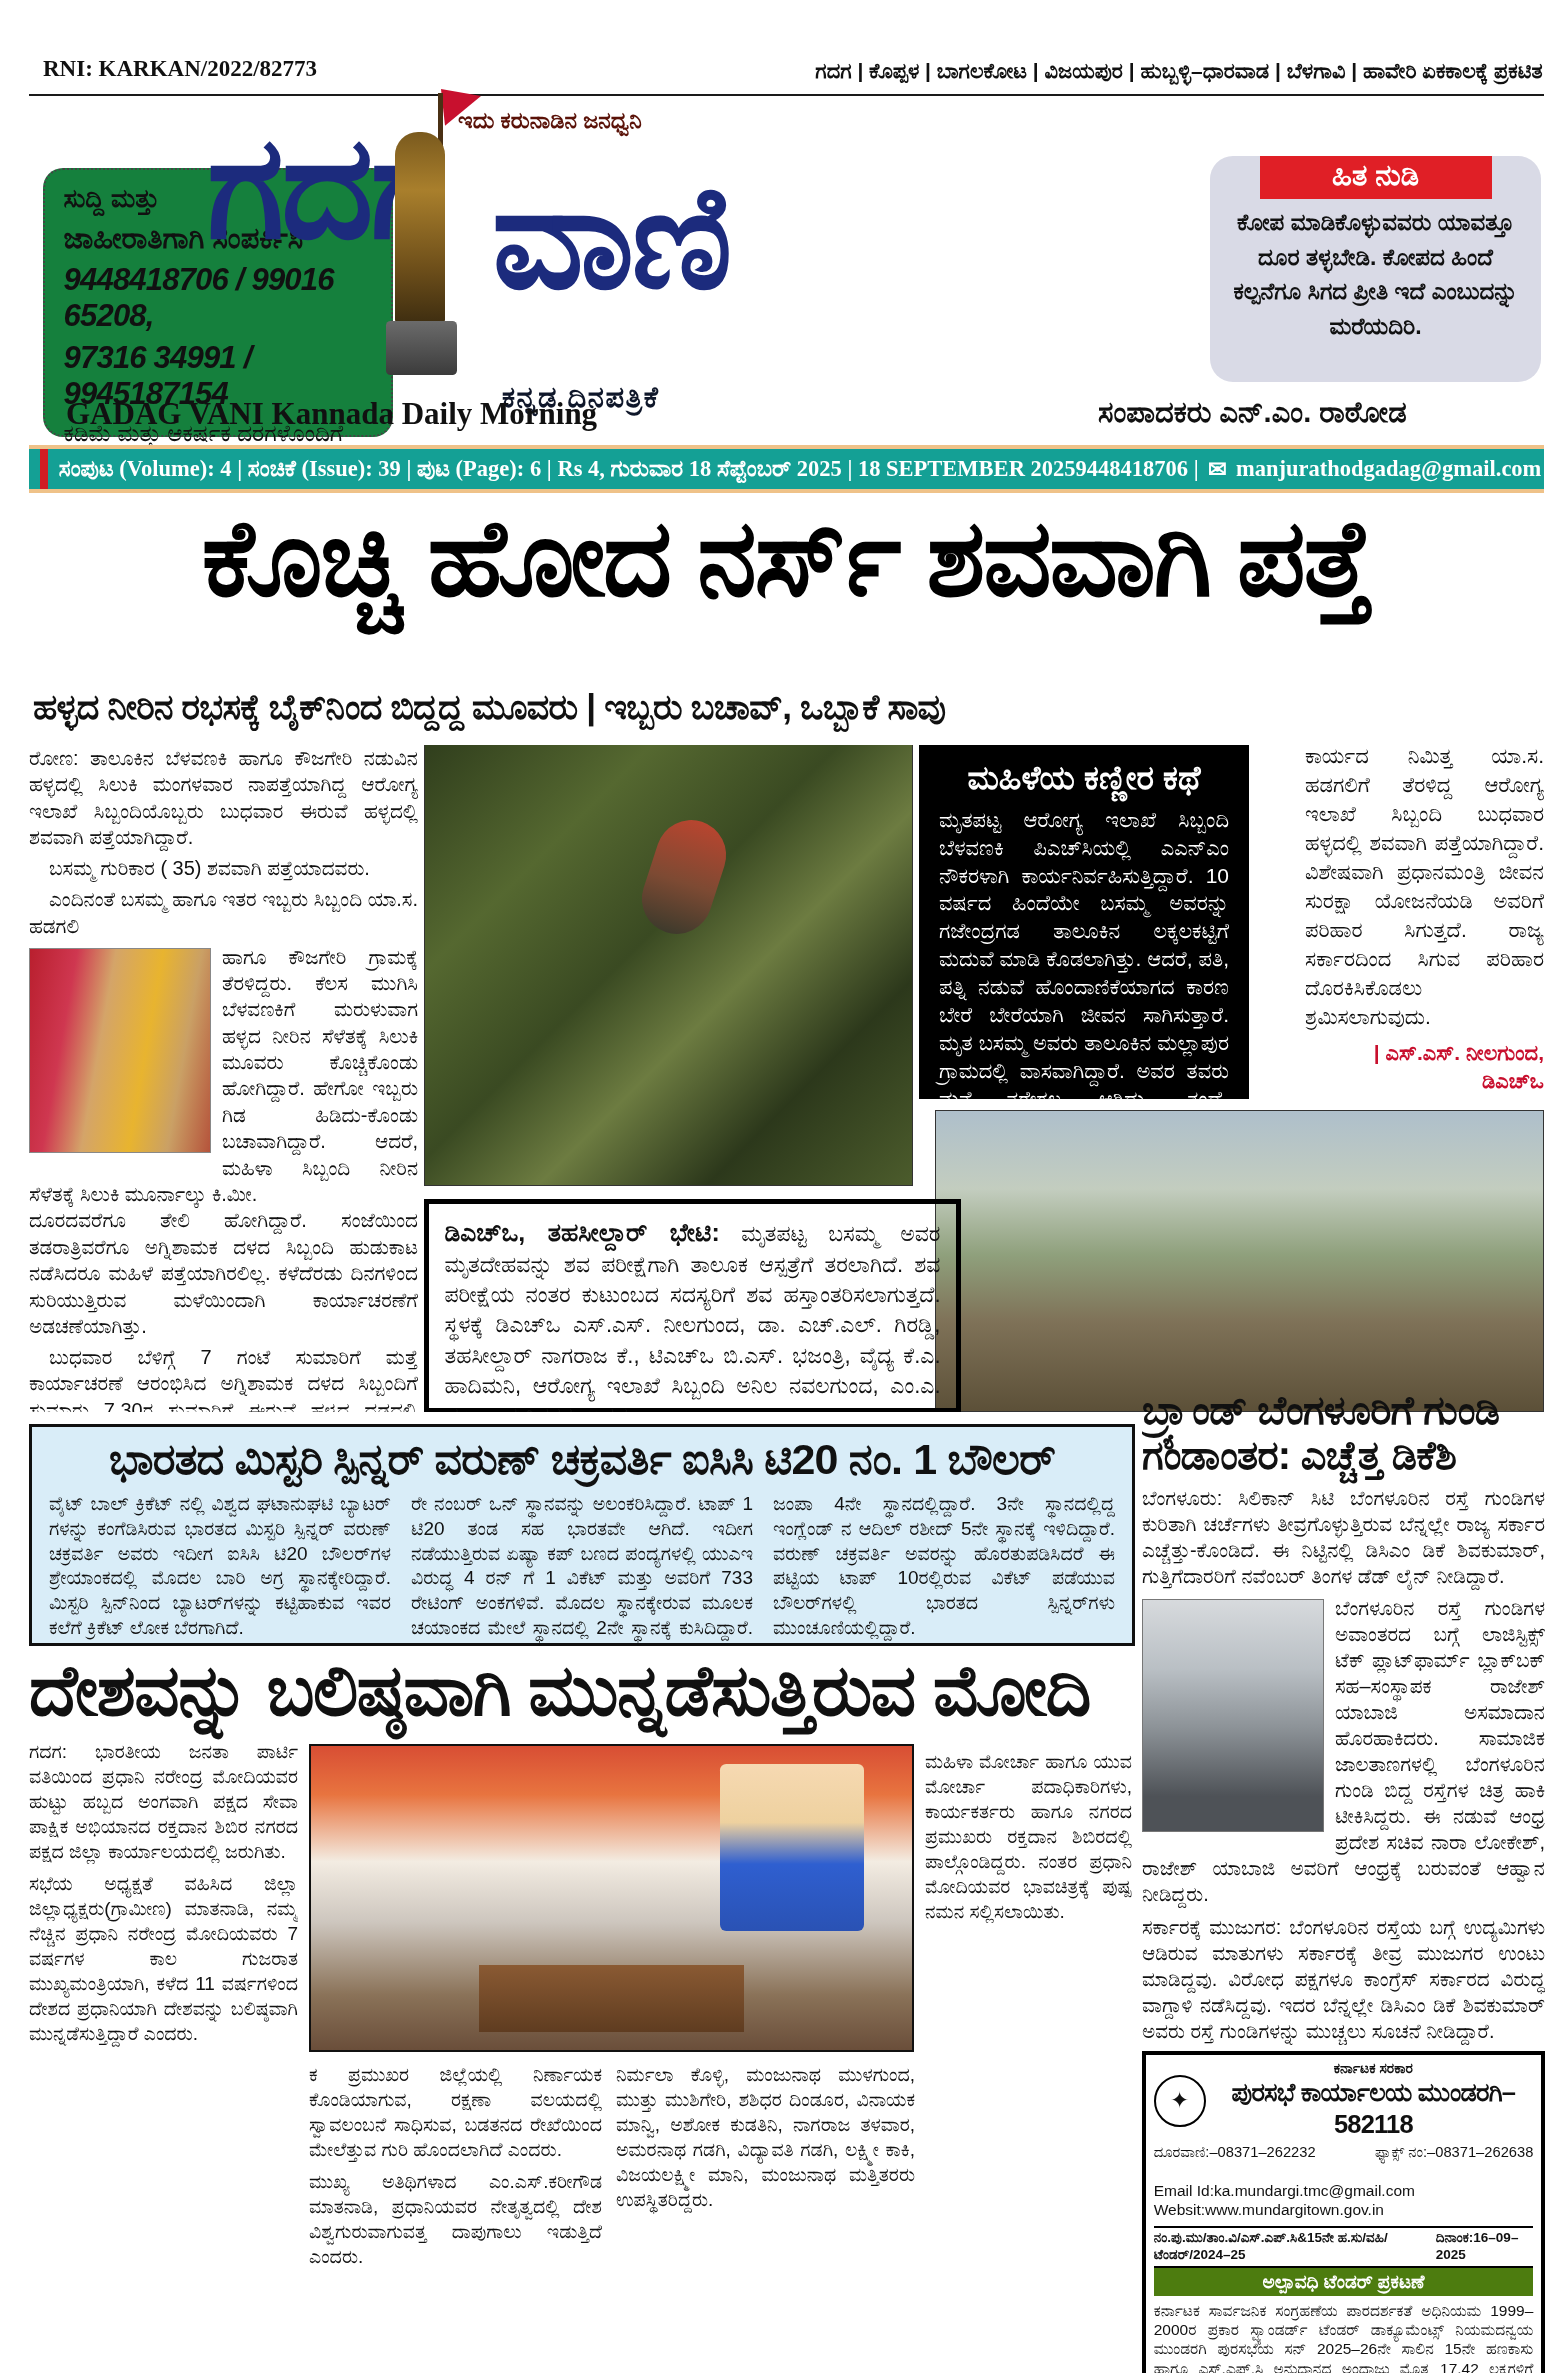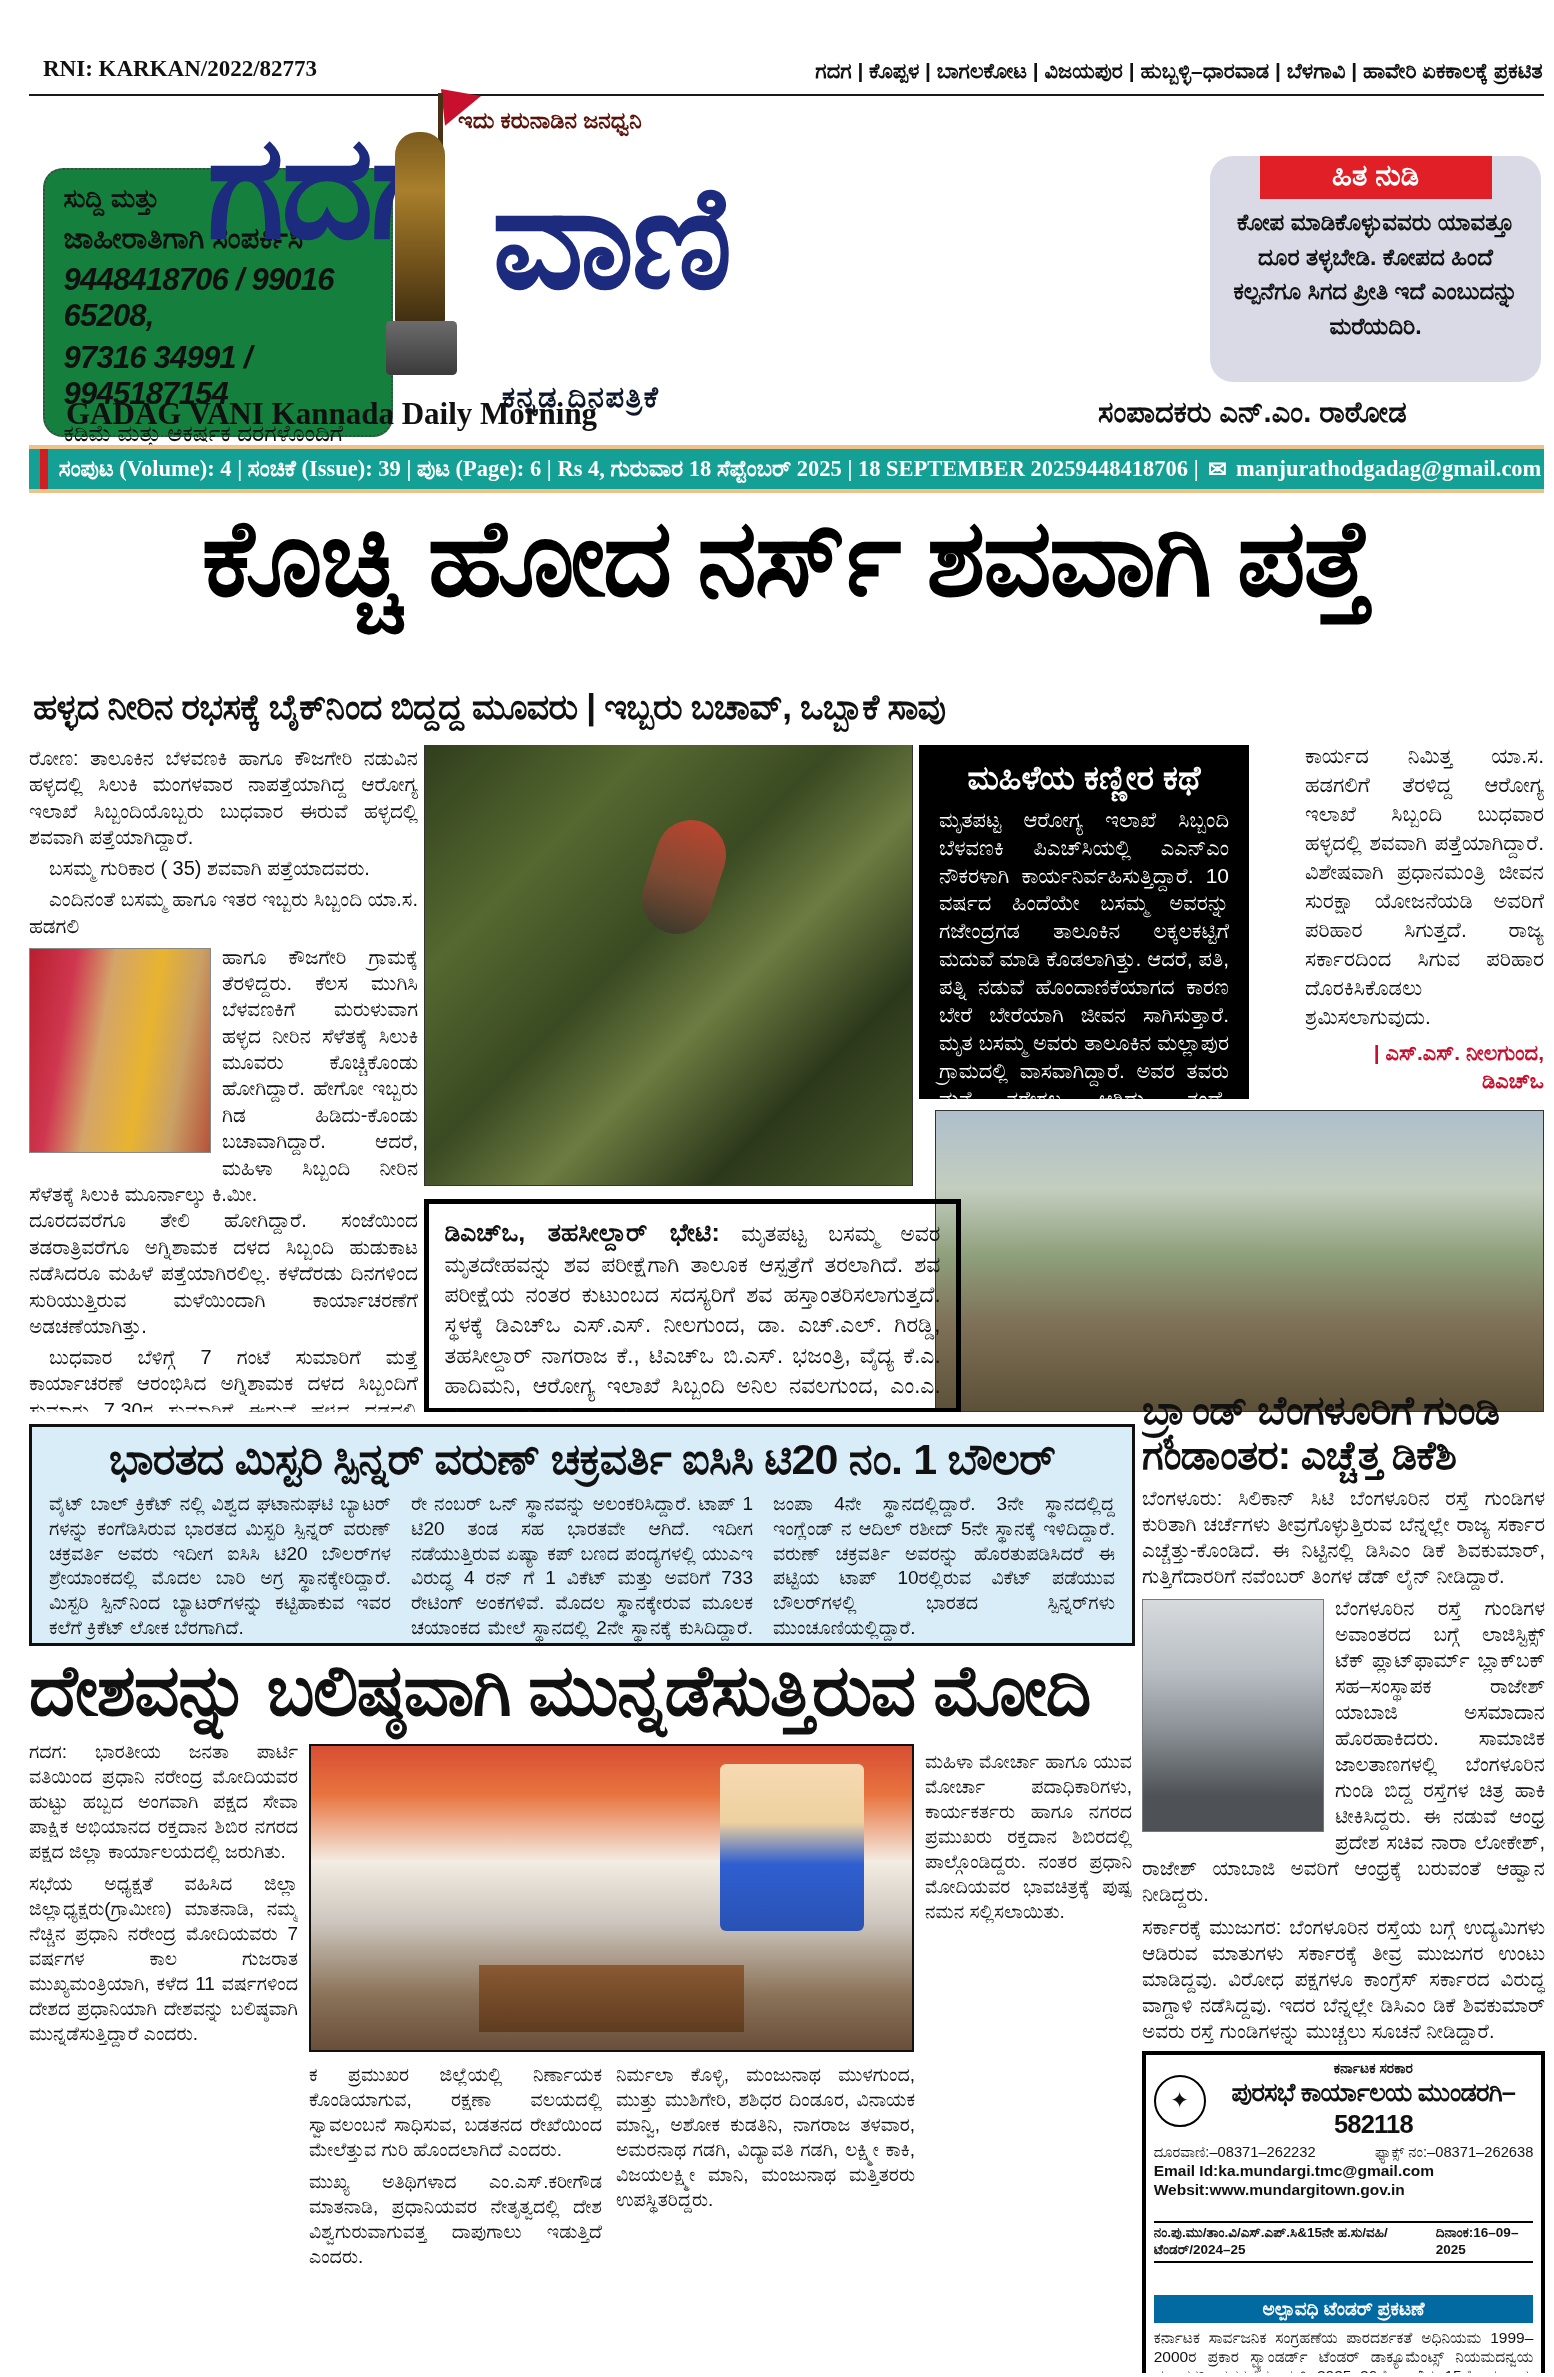--- a/index.html
+++ b/index.html
@@ -92,24 +92,24 @@
   
   .tender{clear:both;margin-top:7.7px;border:4.6px solid #000;padding:4.6px 7.7px;box-sizing:border-box;
           font-size:15.5px;line-height:1.25;}
   .tender .t-head{display:flex;align-items:center;gap:7.7px;}
   .t-emblem{flex:0 0 auto;width:48px;height:48px;border:2.3px solid #000;border-radius:50%;
             display:flex;align-items:center;justify-content:center;font-size:23px;}
   .t-head-text{flex:1;text-align:center;}
   .t-govt{font-size:14px;font-weight:bold;}
   .t-office{font-size:25.5px;font-weight:900;letter-spacing:-0.8px;}
   .t-phones{display:flex;justify-content:space-between;font-size:14.7px;margin-top:1.5px;}
-  .t-email{font-weight:bold;font-size:15.5px;border-bottom:2.3px solid #000;padding-bottom:21px;}
+  .t-email{font-weight:normal;font-size:15.5px;border-bottom:2.3px solid #000;padding-bottom:6px;margin-top:20px;}
   .t-ref{display:flex;justify-content:space-between;font-weight:bold;font-size:13.5px;
          border-bottom:2.3px solid #000;padding:2.3px 0;}
-  .t-bar{background:#0369a1;color:#fff;text-align:center;font-size:18.6px;font-weight:bold;padding:2.3px 0;margin-top:32px;}
+  .t-bar{background:#4d7c0f;color:#fff;text-align:center;font-size:18.6px;font-weight:bold;padding:2.3px 0;}
   .t-para{text-align:justify;margin:4.6px 0;}
   
   .modi{left:29px;top:1650px;width:1106px;height:722px;overflow:hidden;}
   .modi h2{position:absolute;left:0;top:0;width:100%;margin:0;font-size:71px;font-weight:900;
            letter-spacing:-1.5px;}
   .m-col{position:absolute;font-size:19px;line-height:1.32;text-align:justify;overflow:hidden;}
   .m-col p{margin:0 0 6.2px 0;}
   .m-col1{left:0;top:89px;width:269px;height:619px;}
   .m-photo{position:absolute;left:280px;top:94px;width:605px;height:308px;border:2.3px solid #111;
       box-sizing:border-box;background:

